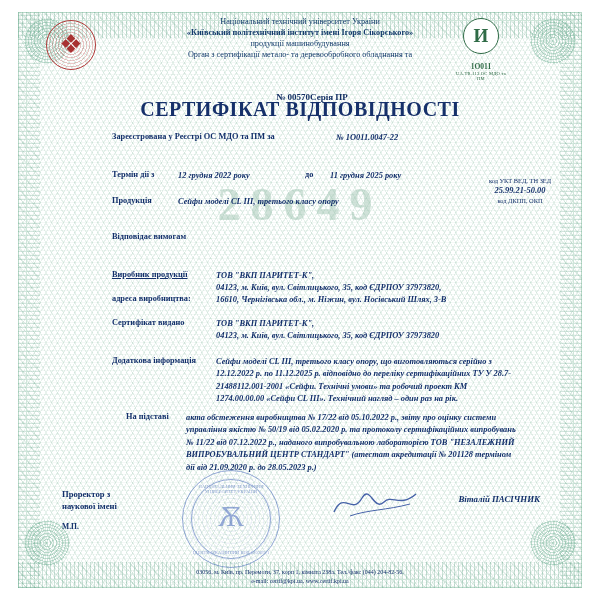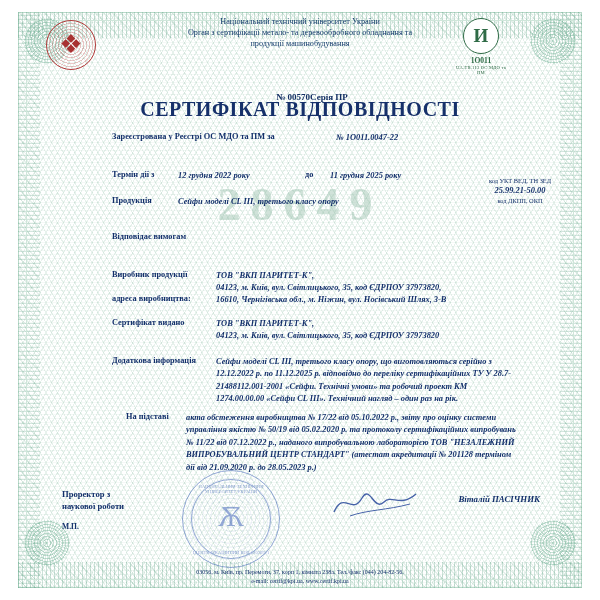--- a/index.html
+++ b/index.html
@@ -145,21 +145,21 @@
     border-radius: 50%;
     border: 1.6px solid #2f6b46;
     color: #2f6b46;
     font-size: 19px;
     line-height: 33px;
     font-weight: bold;
     font-family: "Liberation Serif", serif;
     background: #ffffff;
   }
   .emblem-right .code {
-    margin-top: 2px;
+    margin-top: 8px;
     font-size: 7.5px;
     color: #2f6b46;
     font-weight: bold;
   }
   .emblem-right .sub {
     font-size: 4.6px;
     color: #2f6b46;
     letter-spacing: .2px;
   }
 
@@ -337,22 +337,23 @@
   </div>
 
   <div class="emblem-right">
     <div class="circle">И</div>
     <div class="code">1О011</div>
     <div class="sub">UA.TR.113 ОС МДО та ПМ</div>
   </div>
 
   <div class="header">
     <div class="line">Національний технічний університет України</div>
+    <div class="line b">«Київський політехнічний інститут імені Ігоря Сікорського»</div>
+    <div class="line">продукції машинобудування</div>
     <div class="line">Орган з сертифікації метало- та деревообробного обладнання та</div>
-    <div class="line">продукції машинобудування</div>
   </div>
 
   <div class="numrow">
     <span>№ 00570</span>
     <span>Серія ПР</span>
   </div>
   <div class="maintitle">СЕРТИФІКАТ ВІДПОВІДНОСТІ</div>
 
   <div class="lbl" style="left:112px;top:132px;width:253px;">Зареєстрована у Реєстрі ОС МДО та ПМ за</div>
   <div class="val" style="left:336px;top:132px;width:180px;">№ 1О011.0047-22</div>
@@ -366,21 +367,21 @@
   <div class="val" style="left:178px;top:196px;width:280px;">Сейфи моделі CL III, третього класу опору</div>
 
   <div class="sidebox">
     <div>код УКТ ВЕД, ТН ЗЕД</div>
     <div class="big">25.99.21-50.00</div>
     <div>код ДКПП, ОКП</div>
   </div>
 
   <div class="lbl" style="left:112px;top:232px;width:120px;">Відповідає вимогам</div>
 
-  <div class="lbl" style="left:112px;top:270px;width:102px;">Виробник продукції</div>
+  <div class="lbl" style="left:112px;top:270px;width:102px;text-decoration:underline;">Виробник продукції</div>
   <div class="val" style="left:216px;top:270px;width:260px;">ТОВ "ВКП ПАРИТЕТ-К",</div>
   <div class="val" style="left:216px;top:282px;width:300px;">04123, м. Київ, вул. Світлицького, 35, код ЄДРПОУ 37973820,</div>
   <div class="lbl" style="left:112px;top:294px;width:105px;">адреса виробництва:</div>
   <div class="val" style="left:216px;top:294px;width:300px;">16610, Чернігівська обл., м. Ніжин, вул. Носівський Шлях, 3-В</div>
 
   <div class="lbl" style="left:112px;top:318px;width:110px;">Сертифікат видано</div>
   <div class="val" style="left:216px;top:318px;width:260px;">ТОВ "ВКП ПАРИТЕТ-К",</div>
   <div class="val" style="left:216px;top:330px;width:300px;">04123, м. Київ, вул. Світлицького, 35, код ЄДРПОУ 37973820</div>
 
   <div class="lbl" style="left:112px;top:356px;width:120px;">Додаткова інформація</div>
@@ -397,21 +398,21 @@
   </div>
 
   <svg class="signature-scribble" viewBox="0 0 90 34">
     <path d="M4 26 C 14 4, 22 30, 32 12 C 40 -2, 44 26, 54 16 C 62 8, 70 22, 86 8" fill="none" stroke="#2a4a9c" stroke-width="1.4"></path>
     <path d="M20 30 C 36 24, 58 24, 80 18" fill="none" stroke="#2a4a9c" stroke-width="1"></path>
   </svg>
 
   <div class="signblock">
     <div class="sign-left">
       <div>Проректор з</div>
-      <div>наукової роботи</div>
+      <div>наукової імені</div>
     </div>
     <div class="sign-right">Віталій ПАСІЧНИК</div>
     <div class="mp">М.П.</div>
   </div>
 
   <div class="footer">
     <div>03056, м. Київ, пр. Перемоги, 37, корп 1, кімната 238а. Тел./факс (044) 204-82-56.</div>
     <div>e-mail: certif@kpi.ua, www.certif.kpi.ua</div>
   </div>
 

